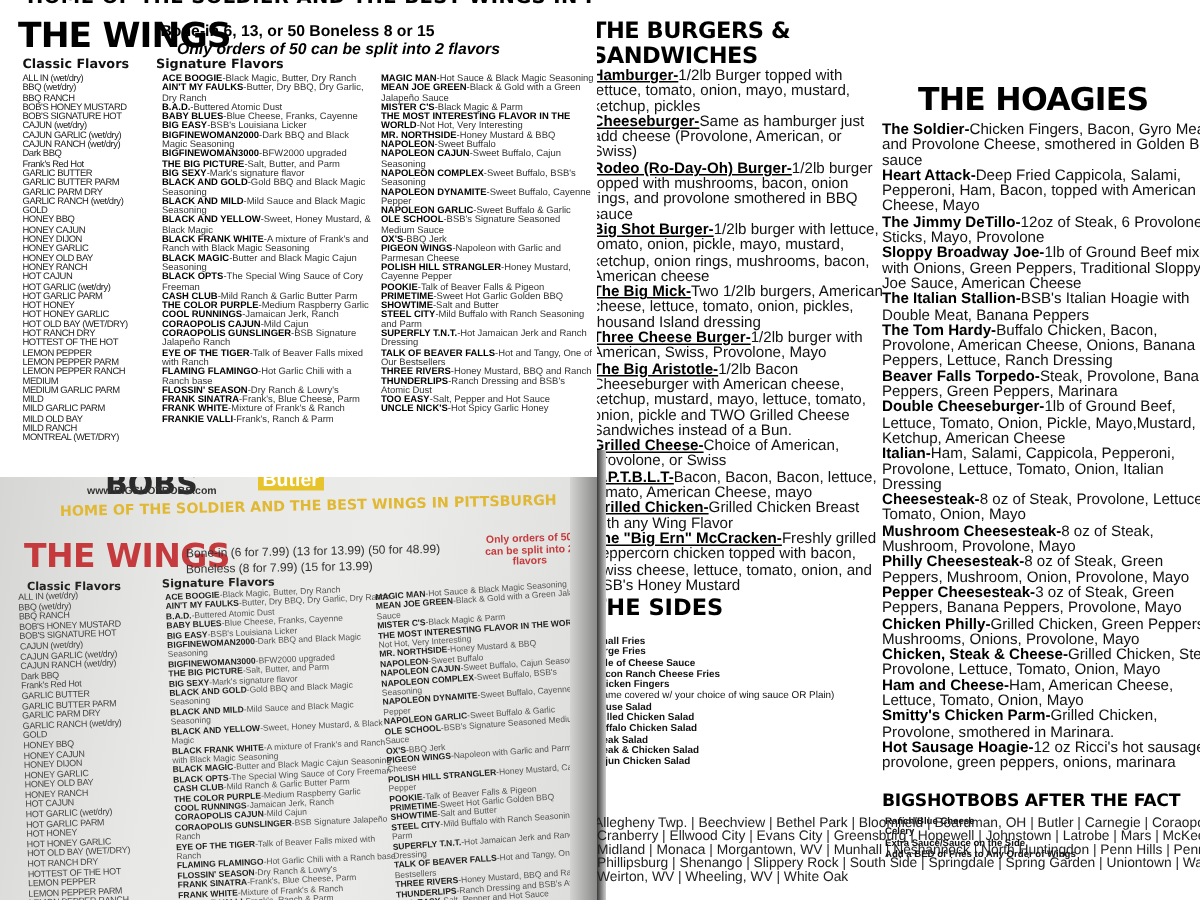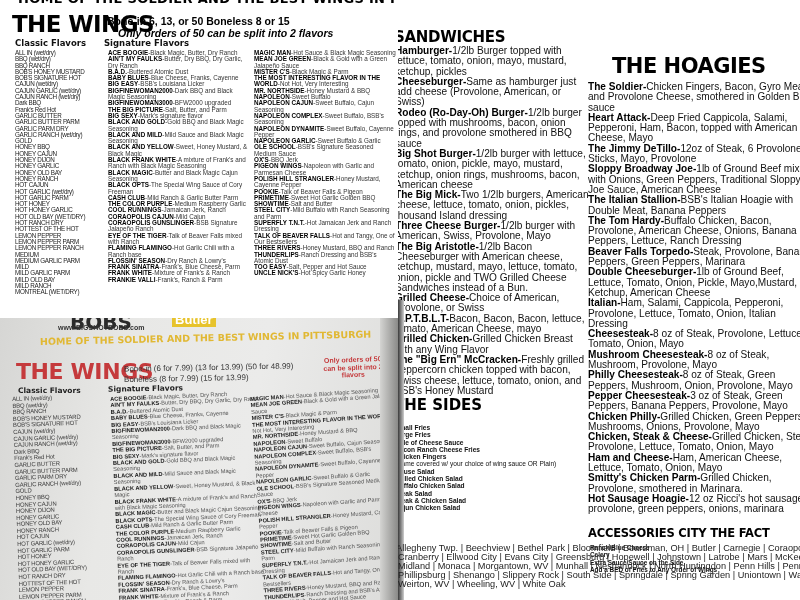--- a/index.html
+++ b/index.html
@@ -36,21 +36,21 @@
   #wings-photo .classic-list { position: absolute; left: 12px; top: 78px; width: 90px; font-size: 6px; line-height: 6.6px; color: #444; transform: rotate(-2deg); transform-origin: top left; letter-spacing: -0.2px; }
   #wings-photo .sig-col { position: absolute; top: 78px; font-size: 5.7px; line-height: 6.4px; color: #555; transform-origin: top left; }
   #wings-photo .sig-col.c1 { left: 110px; width: 150px; transform: rotate(-2.5deg); }
   #wings-photo .sig-col.c2 { left: 250px; width: 145px; transform: rotate(-4deg); }
   #wings-photo .flavor b { color: #222; }
 
   
   #burgers { position: absolute; left: 398px; top: 0; width: 190px; height: 600px; overflow: hidden; background: #fff; }
   #burgers .title { position: absolute; left: -4px; top: 12px; font-family: "DejaVu Sans", sans-serif; font-weight: bold; font-size: 15px; line-height: 17px; color: #000; letter-spacing: -0.3px; }
   #burgers .items { position: absolute; left: -3px; top: 46px; width: 196px; font-size: 10.1px; line-height: 10.3px; color: #111; }
-  #burgers .item b { color: #000; }
+  #burgers .item b { color: #000; text-decoration: underline; }
   #burgers .sides-title { position: absolute; left: -4px; top: 396px; font-family: "DejaVu Sans", sans-serif; font-weight: bold; font-size: 15px; color: #000; }
   #burgers .sides { position: absolute; left: -3px; top: 424px; width: 196px; font-size: 6.6px; line-height: 7.3px; font-weight: bold; color: #111; }
   #burgers .sides .note { font-weight: normal; }
   #burgers .photo-strip { position: absolute; left: 0; top: 300px; width: 6px; height: 300px; background: linear-gradient(90deg, #3a3a3a, #cfcfcf); }
 
   
   #hoagies { position: absolute; left: 588px; top: 0; width: 212px; height: 600px; overflow: hidden; background: #fff; margin-top: 38px; }
   #hoagies .title { position: absolute; left: 24px; top: 16px; font-family: "DejaVu Sans", sans-serif; font-weight: bold; font-size: 21px; color: #000; letter-spacing: -0.5px; }
   #hoagies .items { position: absolute; left: 0; top: 44px; width: 230px; font-size: 10.1px; line-height: 10.3px; color: #111; }
   #hoagies .item b { color: #000; }
@@ -270,21 +270,21 @@
       <div class="flavor"><b>THREE RIVERS</b><span>-Honey Mustard, BBQ and Ranch</span></div>
       <div class="flavor"><b>THUNDERLIPS</b><span>-Ranch Dressing and BSB's Atomic Dust</span></div>
       <div class="flavor"><b>TOO EASY</b><span>-Salt, Pepper and Hot Sauce</span></div>
       <div class="flavor"><b>UNCLE NICK'S</b><span>-Hot Spicy Garlic Honey</span></div>
     </div>
   <div class="dark-edge"></div>
 </section>
 
 <section id="burgers">
   <h1 class="title">
-    <br>
+    <span>THE BURGERS &amp;</span><br>
     <span>SANDWICHES</span>
   </h1>
   <div class="items" id="burger-items">
       <div class="item"><b>Hamburger-</b><span>1/2lb Burger topped with lettuce, tomato, onion, mayo, mustard, ketchup, pickles</span></div>
       <div class="item"><b>Cheeseburger-</b><span>Same as hamburger just add cheese (Provolone, American, or Swiss)</span></div>
       <div class="item"><b>Rodeo (Ro-Day-Oh) Burger-</b><span>1/2lb burger topped with mushrooms, bacon, onion rings, and provolone smothered in BBQ sauce</span></div>
       <div class="item"><b>Big Shot Burger-</b><span>1/2lb burger with lettuce, tomato, onion, pickle, mayo, mustard, ketchup, onion rings, mushrooms, bacon, American cheese</span></div>
       <div class="item"><b>The Big Mick-</b><span>Two 1/2lb burgers, American cheese, lettuce, tomato, onion, pickles, thousand Island dressing</span></div>
       <div class="item"><b>Three Cheese Burger-</b><span>1/2lb burger with American, Swiss, Provolone, Mayo</span></div>
       <div class="item"><b>The Big Aristotle-</b><span>1/2lb Bacon Cheeseburger with American cheese, ketchup, mustard, mayo, lettuce, tomato, onion, pickle and TWO Grilled Cheese Sandwiches instead of a Bun.</span></div>
@@ -326,21 +326,21 @@
       <div class="item"><b>Cheesesteak-</b><span>8 oz of Steak, Provolone, Lettuce, Tomato, Onion, Mayo</span></div>
       <div class="item"><b>Mushroom Cheesesteak-</b><span>8 oz of Steak, Mushroom, Provolone, Mayo</span></div>
       <div class="item"><b>Philly Cheesesteak-</b><span>8 oz of Steak, Green Peppers, Mushroom, Onion, Provolone, Mayo</span></div>
       <div class="item"><b>Pepper Cheesesteak-</b><span>3 oz of Steak, Green Peppers, Banana Peppers, Provolone, Mayo</span></div>
       <div class="item"><b>Chicken Philly-</b><span>Grilled Chicken, Green Peppers, Mushrooms, Onions, Provolone, Mayo</span></div>
       <div class="item"><b>Chicken, Steak &amp; Cheese-</b><span>Grilled Chicken, Steak, Provolone, Lettuce, Tomato, Onion, Mayo</span></div>
       <div class="item"><b>Ham and Cheese-</b><span>Ham, American Cheese, Lettuce, Tomato, Onion, Mayo</span></div>
       <div class="item"><b>Smitty's Chicken Parm-</b><span>Grilled Chicken, Provolone, smothered in Marinara.</span></div>
       <div class="item"><b>Hot Sausage Hoagie-</b><span>12 oz Ricci's hot sausage, provolone, green peppers, onions, marinara</span></div>
     </div>
-  <h2 class="acc-title">ACCESSORIES CITY THE FACT</h2>
+  <h2 class="acc-title">BIGSHOTBOBS AFTER THE FACT</h2>
   <div class="acc-list" id="acc-list">
       <div>Ranch/Blue Cheese</div>
       <div>Celery</div>
       <div>Extra Sauce/Sauce on the Side</div>
       <div>Add a BED of Fries to Any Order of Wings</div>
     </div>
 </section>
 
 <footer id="locations">
   <span class="line l1">Allegheny Twp. | Beechview | Bethel Park | Bloomfield | Boardman, OH | Butler | Carnegie | Coraopolis</span>

